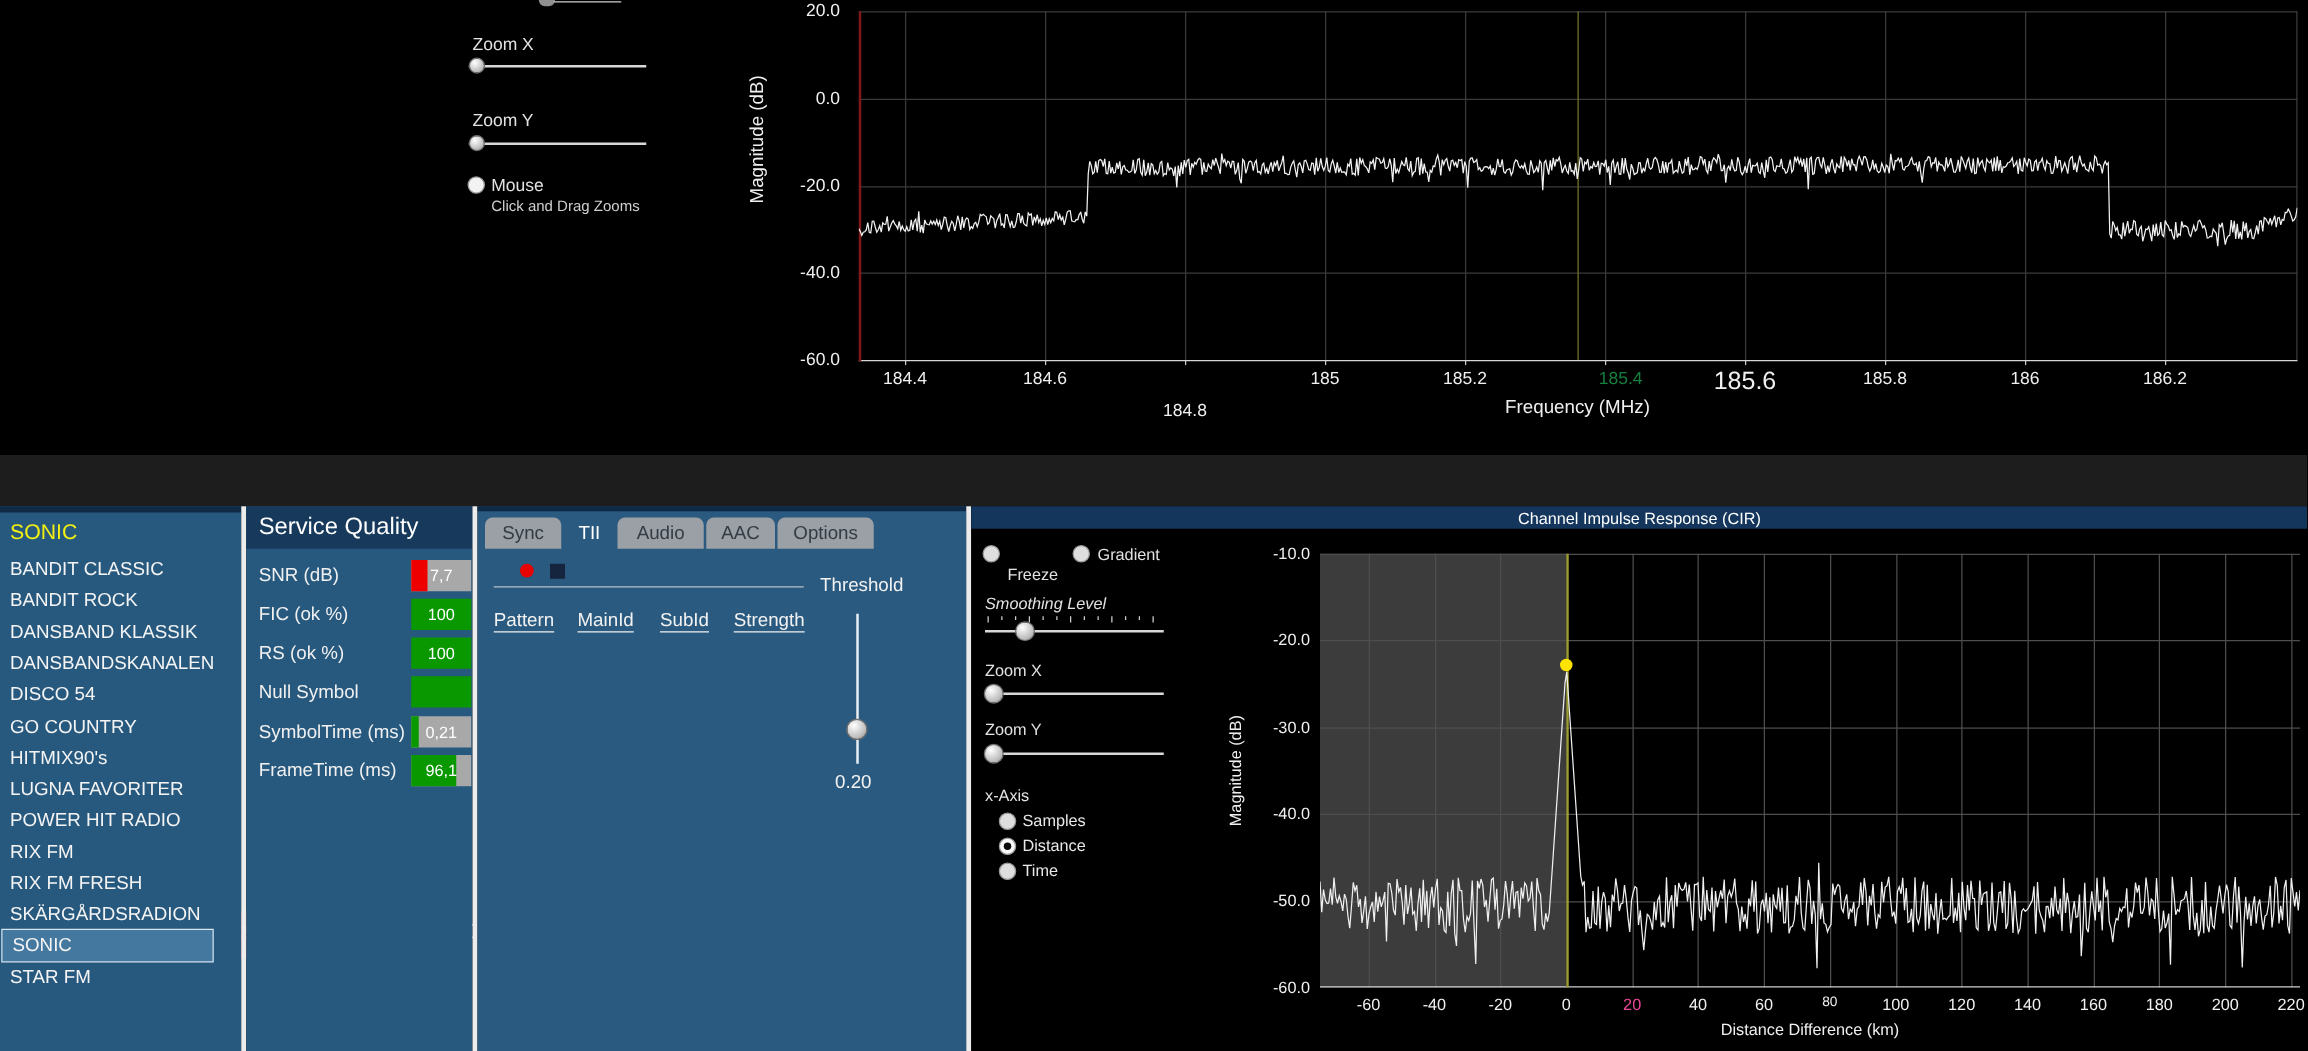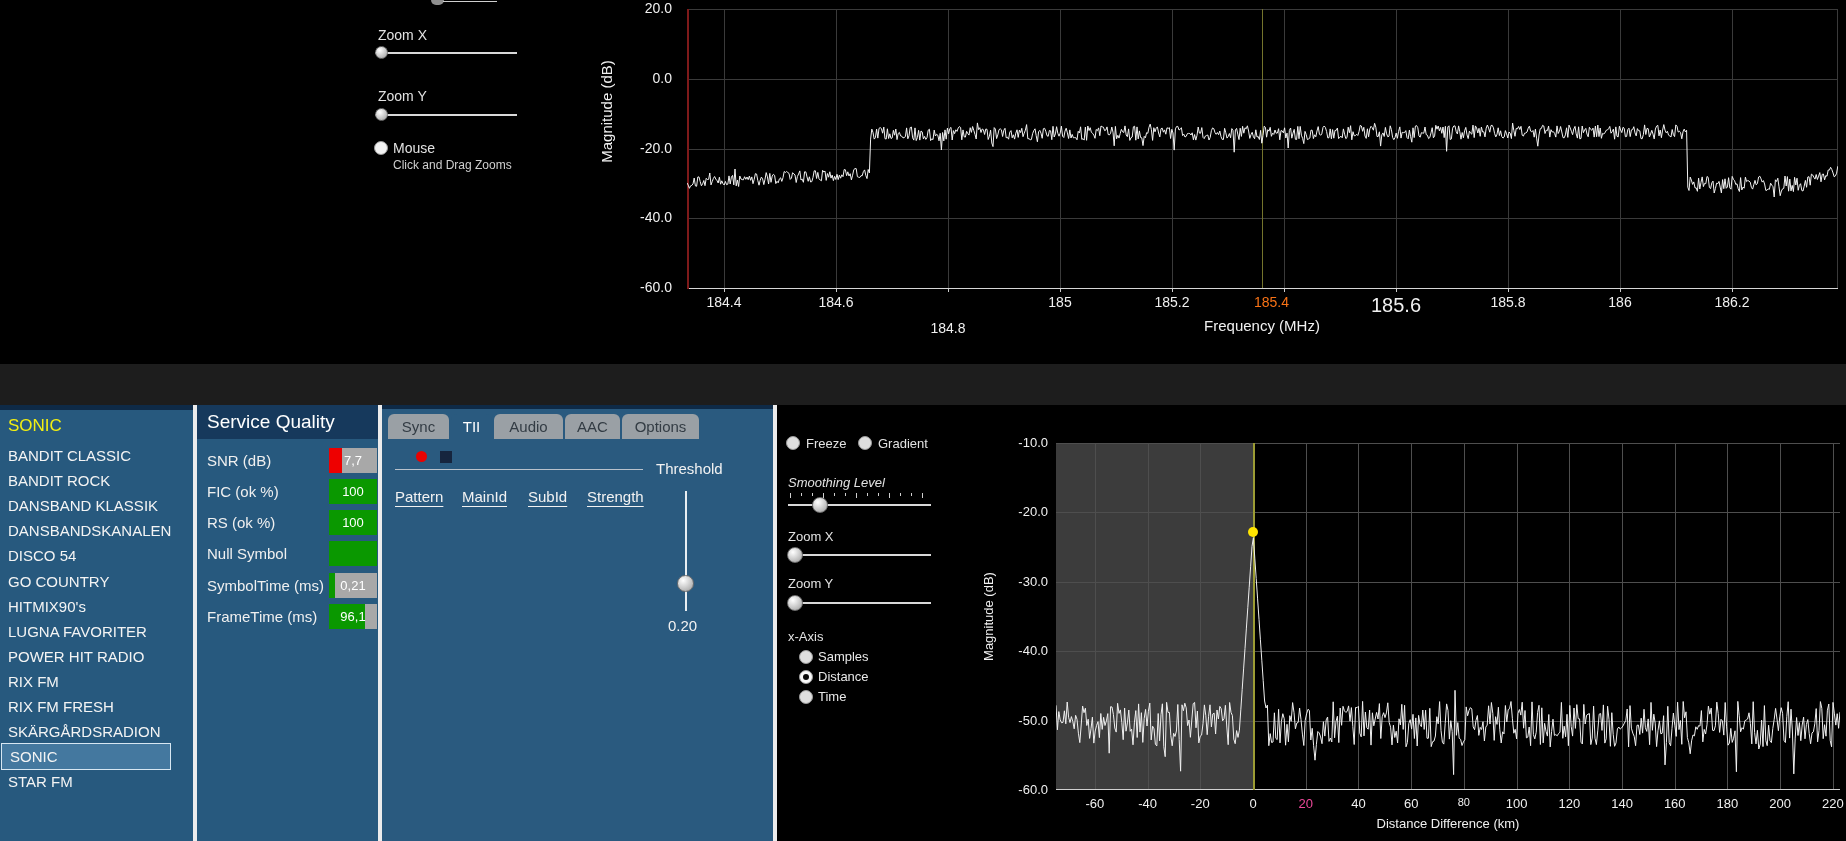--- a/index.html
+++ b/index.html
@@ -95,21 +95,21 @@
       <div style="position: absolute; left: 261px; top: 279px; width: 1px; height: 4px; background: rgb(204, 204, 204);"></div>
       <div style="position: absolute; left: 231px; top: 285px; width: 60px; text-align: center; font-size: 14px; color: rgb(240, 240, 240); margin-top: 26px;">184.8</div>
       <div style="position: absolute; left: 373px; top: 0px; width: 1px; height: 279px; background: rgb(58, 58, 58);"></div>
       <div style="position: absolute; left: 373px; top: 279px; width: 1px; height: 4px; background: rgb(204, 204, 204);"></div>
       <div style="position: absolute; left: 343px; top: 285px; width: 60px; text-align: center; font-size: 14px; color: rgb(240, 240, 240);">185</div>
       <div style="position: absolute; left: 485px; top: 0px; width: 1px; height: 279px; background: rgb(58, 58, 58);"></div>
       <div style="position: absolute; left: 485px; top: 279px; width: 1px; height: 4px; background: rgb(204, 204, 204);"></div>
       <div style="position: absolute; left: 455px; top: 285px; width: 60px; text-align: center; font-size: 14px; color: rgb(240, 240, 240);">185.2</div>
       <div style="position: absolute; left: 597px; top: 0px; width: 1px; height: 279px; background: rgb(58, 58, 58);"></div>
       <div style="position: absolute; left: 597px; top: 279px; width: 1px; height: 4px; background: rgb(204, 204, 204);"></div>
-      <div style="position: absolute; left: 567px; top: 285px; width: 60px; text-align: left; font-size: 14px; color: #f97316;">185.4</div>
+      <div style="position: absolute; left: 567px; top: 285px; width: 60px; text-align: right; font-size: 14px; color: #15803d;">185.4</div>
       <div style="position: absolute; left: 709px; top: 0px; width: 1px; height: 279px; background: rgb(58, 58, 58);"></div>
       <div style="position: absolute; left: 709px; top: 279px; width: 1px; height: 4px; background: rgb(204, 204, 204);"></div>
       <div style="position: absolute; left: 679px; top: 285px; width: 60px; text-align: center; font-size: 20px; color: rgb(240, 240, 240);">185.6</div>
       <div style="position: absolute; left: 821px; top: 0px; width: 1px; height: 279px; background: rgb(58, 58, 58);"></div>
       <div style="position: absolute; left: 821px; top: 279px; width: 1px; height: 4px; background: rgb(204, 204, 204);"></div>
       <div style="position: absolute; left: 791px; top: 285px; width: 60px; text-align: center; font-size: 14px; color: rgb(240, 240, 240);">185.8</div>
       <div style="position: absolute; left: 933px; top: 0px; width: 1px; height: 279px; background: rgb(58, 58, 58);"></div>
       <div style="position: absolute; left: 933px; top: 279px; width: 1px; height: 4px; background: rgb(204, 204, 204);"></div>
       <div style="position: absolute; left: 903px; top: 285px; width: 60px; text-align: center; font-size: 14px; color: rgb(240, 240, 240);">186</div>
       <div style="position: absolute; left: 1045px; top: 0px; width: 1px; height: 279px; background: rgb(58, 58, 58);"></div>
@@ -240,23 +240,26 @@
       </div>
 
     <div style="position:absolute;left:274px;top:51px;font-size:15px;color:#f2f2f2;">Threshold</div>
     <div style="position:absolute;left:303px;top:82px;width:2px;height:120px;background:#e8eef2;"></div>
     <div class="handle" style="left:295px;top:166px;width:17px;height:17px;"></div>
     <div style="position:absolute;left:286px;top:208px;font-size:15px;color:#f2f2f2;">0.20</div>
   </div>
   <div class="divider" style="left:773px;"></div>
 
   <div class="abs" style="left:777px;top:405px;width:1069px;height:436px;background:#000;" id="cir-panel">
+    <div style="position:absolute;left:0;top:0;width:100%;height:18px;background:#14365c;display:flex;align-items:center;justify-content:center;">
+      <span style="font-size:13px;color:#fff;">Channel Impulse Response (CIR)</span>
+    </div>
 
     <span class="radio" style="left:9px;top:31px;"></span>
-    <div class="lbl small" style="left:29px;top:31px;">Freeze</div>
+    <div class="lbl small" style="left:29px;top:47px;">Freeze</div>
     <span class="radio" style="left:81px;top:31px;"></span>
     <div class="lbl small" style="left:101px;top:31px;">Gradient</div>
 
     <div class="lbl small" style="left:11px;top:70px;font-style:italic;">Smoothing Level</div>
     <div id="smoothing-ticks">
         <div style="position: absolute; left: 13px; top: 88px; width: 1px; height: 5px; background: rgb(207, 207, 207);"></div>
         <div style="position: absolute; left: 24px; top: 88px; width: 1px; height: 3px; background: rgb(207, 207, 207);"></div>
         <div style="position: absolute; left: 35px; top: 88px; width: 1px; height: 3px; background: rgb(207, 207, 207);"></div>
         <div style="position: absolute; left: 46px; top: 88px; width: 1px; height: 5px; background: rgb(207, 207, 207);"></div>
         <div style="position: absolute; left: 57px; top: 88px; width: 1px; height: 3px; background: rgb(207, 207, 207);"></div>

